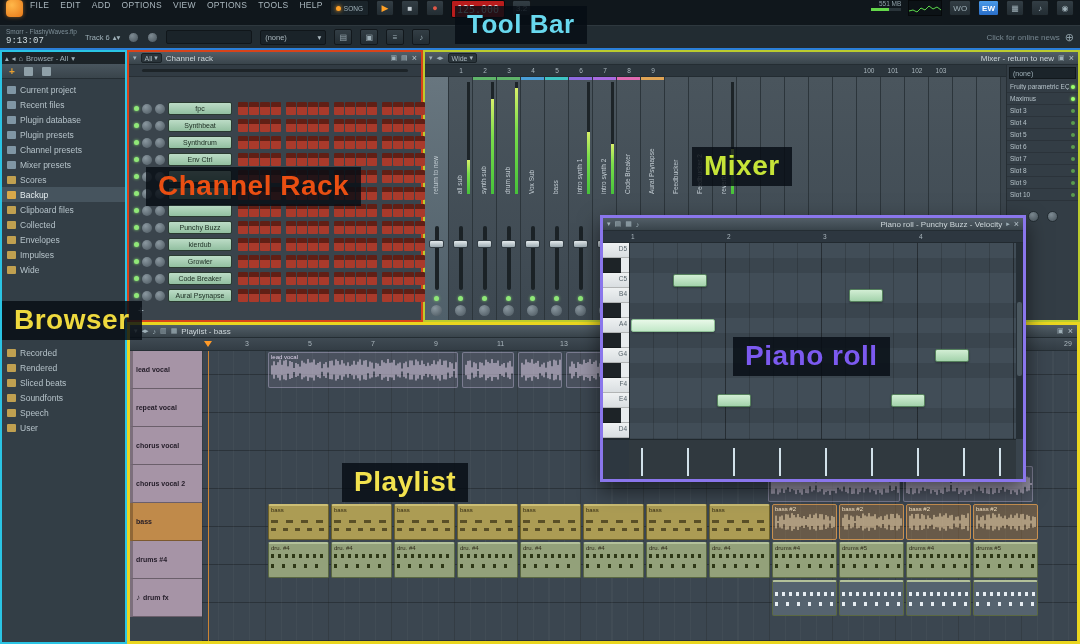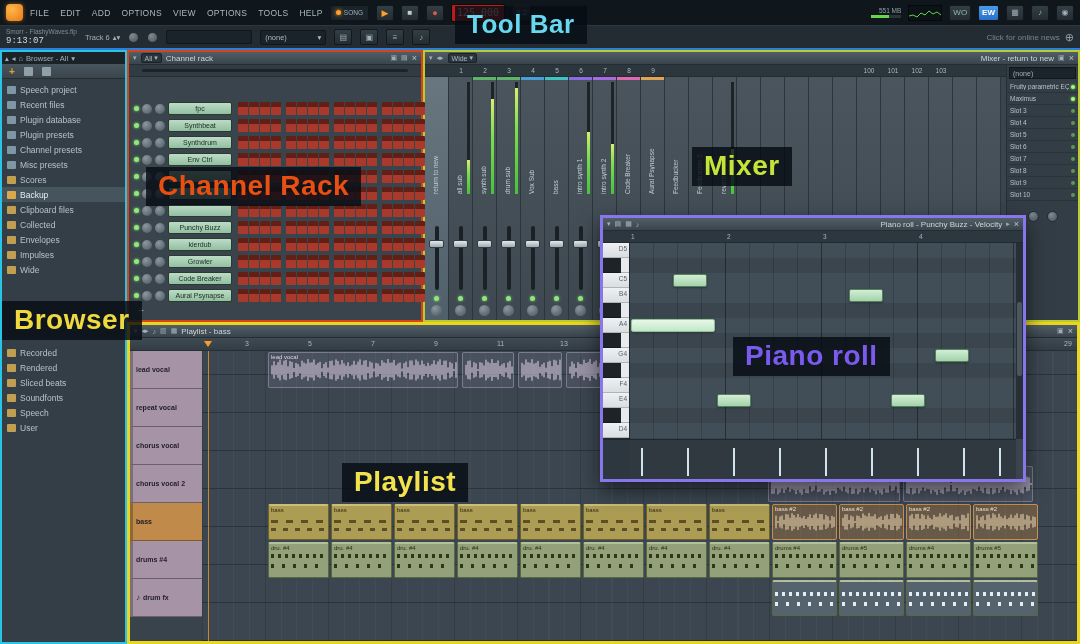--- a/index.html
+++ b/index.html
@@ -1,21 +1,21 @@
 <!DOCTYPE html>
 <html><head>
 <meta charset="utf-8">
 <style>
 *{box-sizing:border-box;margin:0;padding:0}
 body{background:#0c1013;font-family:"Liberation Sans",sans-serif}
 #app{position:relative;width:1080px;height:644px;background:#161d22;overflow:hidden}
 
 
 #toolbar{position:absolute;left:0;top:0;width:1080px;height:50px;background:#10171c;border-bottom:2px solid #2b7fd8;z-index:10}
-#tb1{display:flex;align-items:center;height:25px;padding:0 6px;gap:7px}
+#tb1{display:flex;height:25px;padding:0 6px;gap:7px}
 .fl-logo{width:17px;height:17px;border-radius:4px;background:radial-gradient(circle at 35% 30%,#ffb84a,#e87818);box-shadow:0 0 4px rgba(255,150,40,.5);flex:none}
 #tb-menus{display:flex;gap:11px;font-size:8.5px;color:#aab7be;letter-spacing:.3px}
 .tbtn{height:16px;min-width:18px;background:linear-gradient(#333e45,#232d33);border:1px solid #12181c;border-radius:2px;display:flex;align-items:center;justify-content:center;font-size:8px;color:#9fb0b8;padding:0 3px;flex:none}
 .tbtn.blue{background:linear-gradient(#4a9ae8,#2a6ec8);color:#fff;font-weight:bold}
 .glyph.play{color:#ffa126;font-size:9px}
 .glyph.stop{color:#c2ccd2;font-size:8px}
 .glyph.rec{color:#e05848;font-size:9px}
 .songbox{display:flex;align-items:center;gap:3px;height:16px;padding:0 5px;background:#1a242a;border:1px solid #0e1418;border-radius:2px;font-size:6.5px;color:#9fb0b8;flex:none}
 .led-orange{width:5px;height:5px;border-radius:50%;background:#ffa126;box-shadow:0 0 4px #ffa126}
 .lcd{height:18px;min-width:54px;background:#b91c1c;border:1px solid #06090b;border-radius:2px;color:#dbe7ea;font-family:"DejaVu Sans Mono",monospace;font-size:10px;display:flex;align-items:center;justify-content:center;flex:none}
@@ -228,41 +228,41 @@
       <span>▾</span>
     </div>
     <div id="b-head2">
       <span class="bh-plus">+</span>
       <span class="bh-ico"></span>
       <span class="bh-ico"></span>
     </div>
     <div id="b-list-top">
         <div class="b-item">
           <span class="b-ico" style="background: rgb(127, 150, 164);"></span>
-          <span class="b-lab">Speech project</span>
+          <span class="b-lab">Current project</span>
         </div>
         <div class="b-item">
           <span class="b-ico" style="background: rgb(127, 150, 164);"></span>
           <span class="b-lab">Recent files</span>
         </div>
         <div class="b-item">
           <span class="b-ico" style="background: rgb(127, 150, 164);"></span>
           <span class="b-lab">Plugin database</span>
         </div>
         <div class="b-item">
           <span class="b-ico" style="background: rgb(127, 150, 164);"></span>
           <span class="b-lab">Plugin presets</span>
         </div>
         <div class="b-item">
           <span class="b-ico" style="background: rgb(127, 150, 164);"></span>
           <span class="b-lab">Channel presets</span>
         </div>
         <div class="b-item">
           <span class="b-ico" style="background: rgb(127, 150, 164);"></span>
-          <span class="b-lab">Misc presets</span>
+          <span class="b-lab">Mixer presets</span>
         </div>
         <div class="b-item">
           <span class="b-ico" style="background: rgb(192, 160, 80);"></span>
           <span class="b-lab">Scores</span>
         </div>
         <div class="b-item sel">
           <span class="b-ico" style="background: rgb(216, 168, 74);"></span>
           <span class="b-lab">Backup</span>
         </div>
         <div class="b-item">

